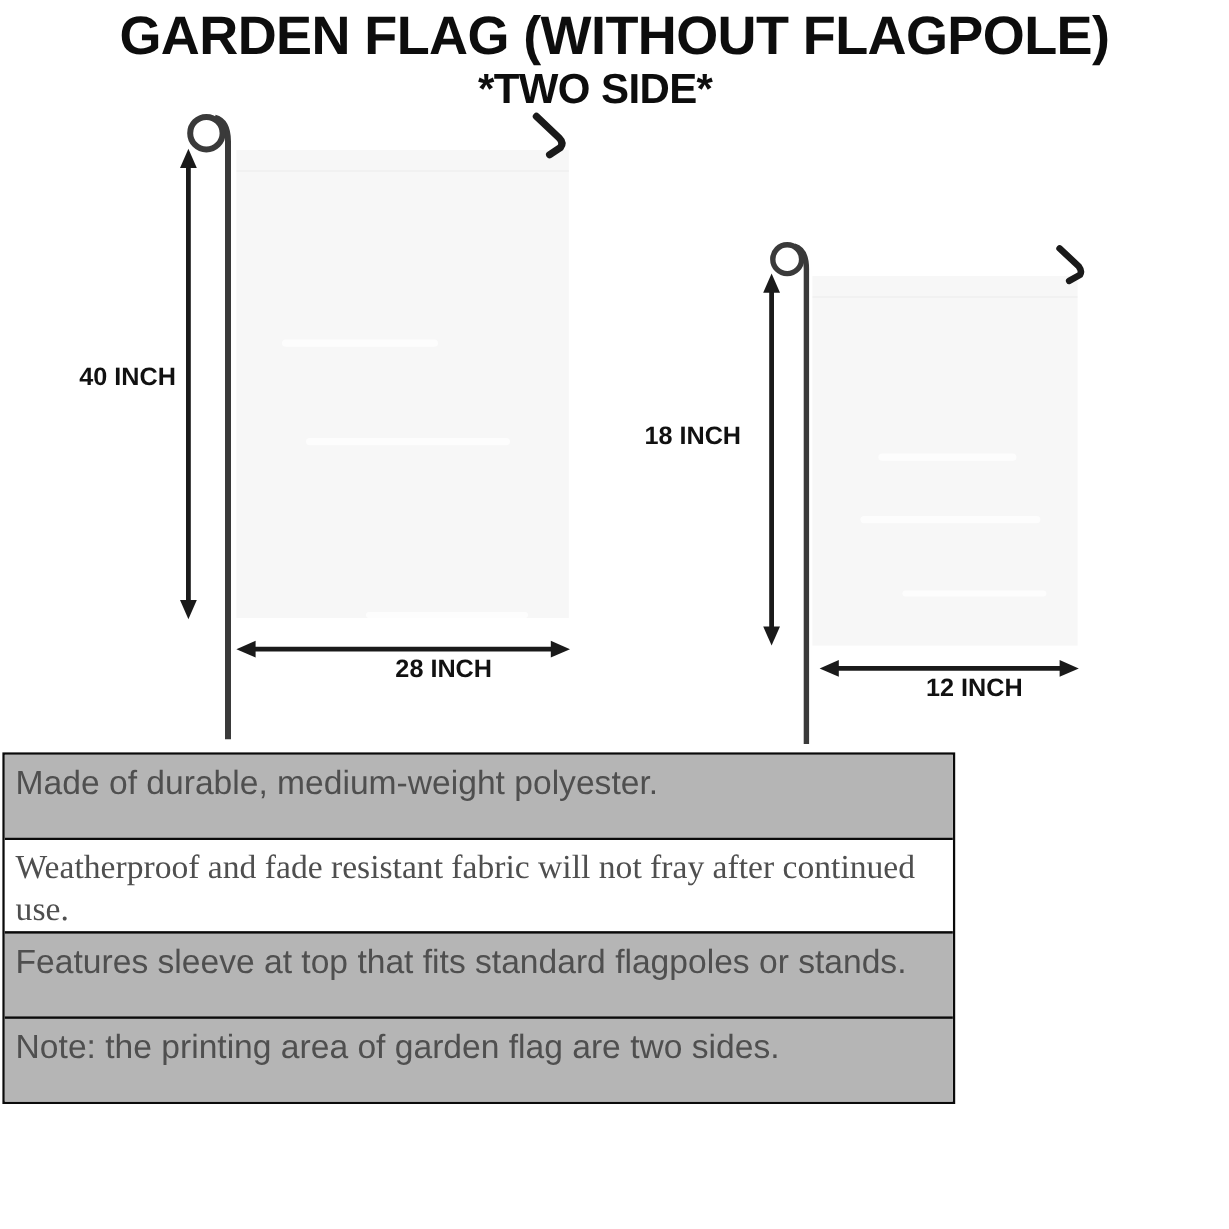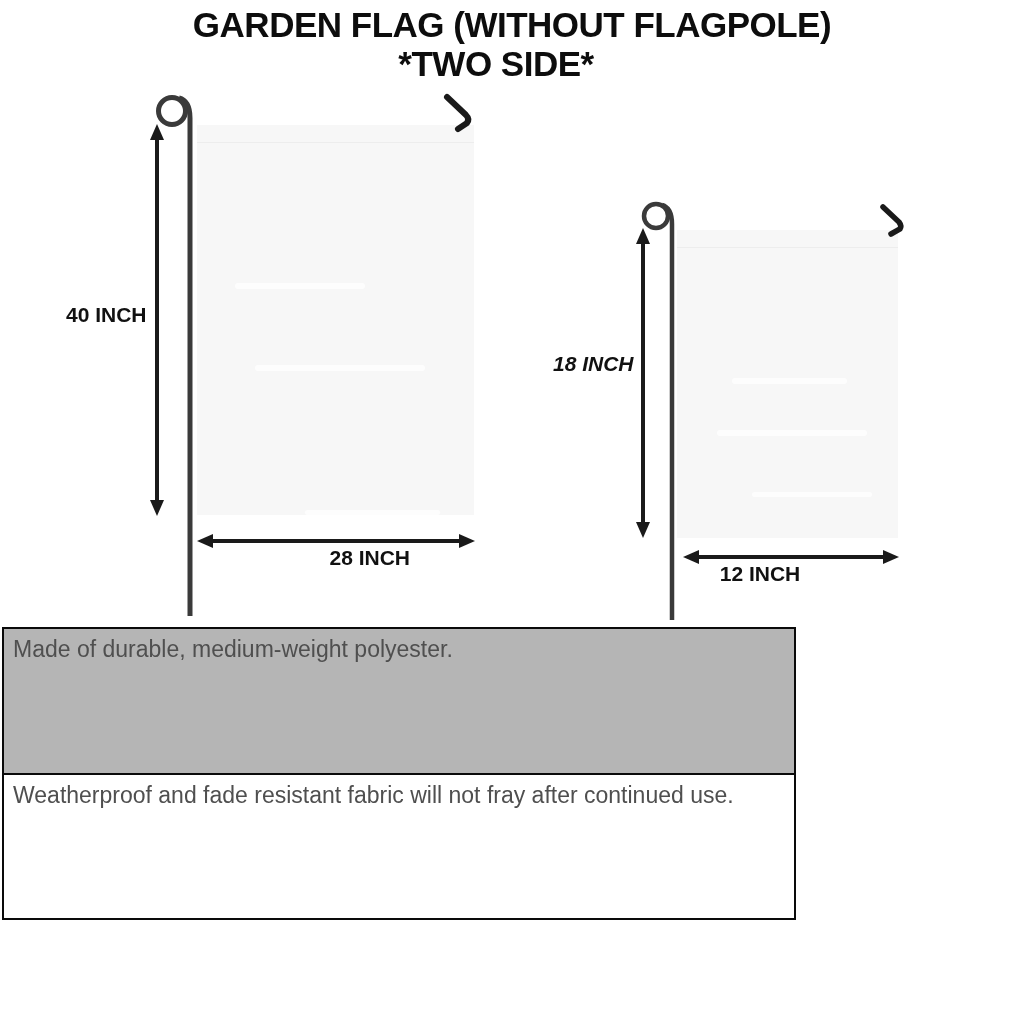--- a/index.html
+++ b/index.html
@@ -14,21 +14,21 @@
     font-family:"Liberation Sans","DejaVu Sans",sans-serif;
     position:relative;overflow:hidden;
   }
   .page{position:absolute;inset:0;}
 
   
   .title{
     position:absolute;top:5px;left:0;width:1024px;text-align:center;
     color:var(--title_text);font-weight:800;letter-spacing:-0.5px;line-height:1.12;
   }
-  .title .line1{font-size:35px;}
+  .title .line1{font-size:45px;}
   .title .line2{font-size:35px;position:relative;left:-16px;}
 
   
   .flag{position:absolute;background:var(--flag_fill);}
   .flag-large{left:197px;top:125px;width:277px;height:390px;}
   .flag-small{left:677px;top:230px;width:221px;height:308px;}
   .sleeve{position:absolute;top:0;left:0;right:0;height:18px;border-bottom:1px solid var(--flag_seam);}
   .streak{position:absolute;background:rgba(255,255,255,0.75);height:6px;border-radius:3px;}
   .flag-large .s1{left:38px;top:158px;width:130px;}
   .flag-large .s2{left:58px;top:240px;width:170px;}
@@ -44,36 +44,36 @@
   .dim line{stroke:var(--arrow);stroke-width:4;}
   .dim polygon{fill:var(--arrow);stroke:none;}
 
   
   .dim-label{
     position:absolute;font-weight:700;font-size:21px;color:var(--label_text);
     letter-spacing:0px;white-space:nowrap;
   }
   .lbl-40{left:66px;top:303px;}
   .lbl-28{left:250px;top:546px;width:160px;text-align:right;}
-  .lbl-18{left:553px;top:352px;font-style:italic;}
-  .lbl-12{left:680px;top:562px;width:160px;text-align:center;}
+  .lbl-18{left:537px;top:352px;}
+  .lbl-12{left:732px;top:562px;width:160px;text-align:center;}
 
   
   .spec-table{
     position:absolute;left:2px;top:627px;width:794px;height:293px;
     border:2px solid var(--table_border);
     display:flex;flex-direction:column;
   }
   .spec-row{
     flex:1 1 0;padding:6px 9px 0 9px;
-    font-size:23px;line-height:1.25;color:var(--table_text);
+    font-size:28px;line-height:1.25;color:var(--table_text);
   }
   .spec-row + .spec-row{border-top:2px solid var(--table_border);}
   .spec-row.gray{background:var(--row_gray);}
-  .spec-row.white{background:var(--row_white);}
+  .spec-row.white{background:var(--row_white);font-family:Liberation Serif, serif;}
 </style>
 </head>
 <body>
 
 <div class="page">
 
   <div class="title">
     <div class="line1">GARDEN FLAG (WITHOUT FLAGPOLE)</div>
     <div class="line2">*TWO SIDE*</div>
   </div>
@@ -134,15 +134,17 @@
   </svg>
 
   <div class="dim-label lbl-40">40 INCH</div>
   <div class="dim-label lbl-28">28 INCH</div>
   <div class="dim-label lbl-18">18 INCH</div>
   <div class="dim-label lbl-12">12 INCH</div>
 
   <div class="spec-table">
     <div class="spec-row gray">Made of durable, medium-weight polyester.</div>
     <div class="spec-row white">Weatherproof and fade resistant fabric will not fray after continued use.</div>
+    <div class="spec-row gray">Features sleeve at top that fits standard flagpoles or stands.</div>
+    <div class="spec-row gray">Note: the printing area of garden flag are two sides.</div>
   </div>
 
 </div>
 
 </body></html>

